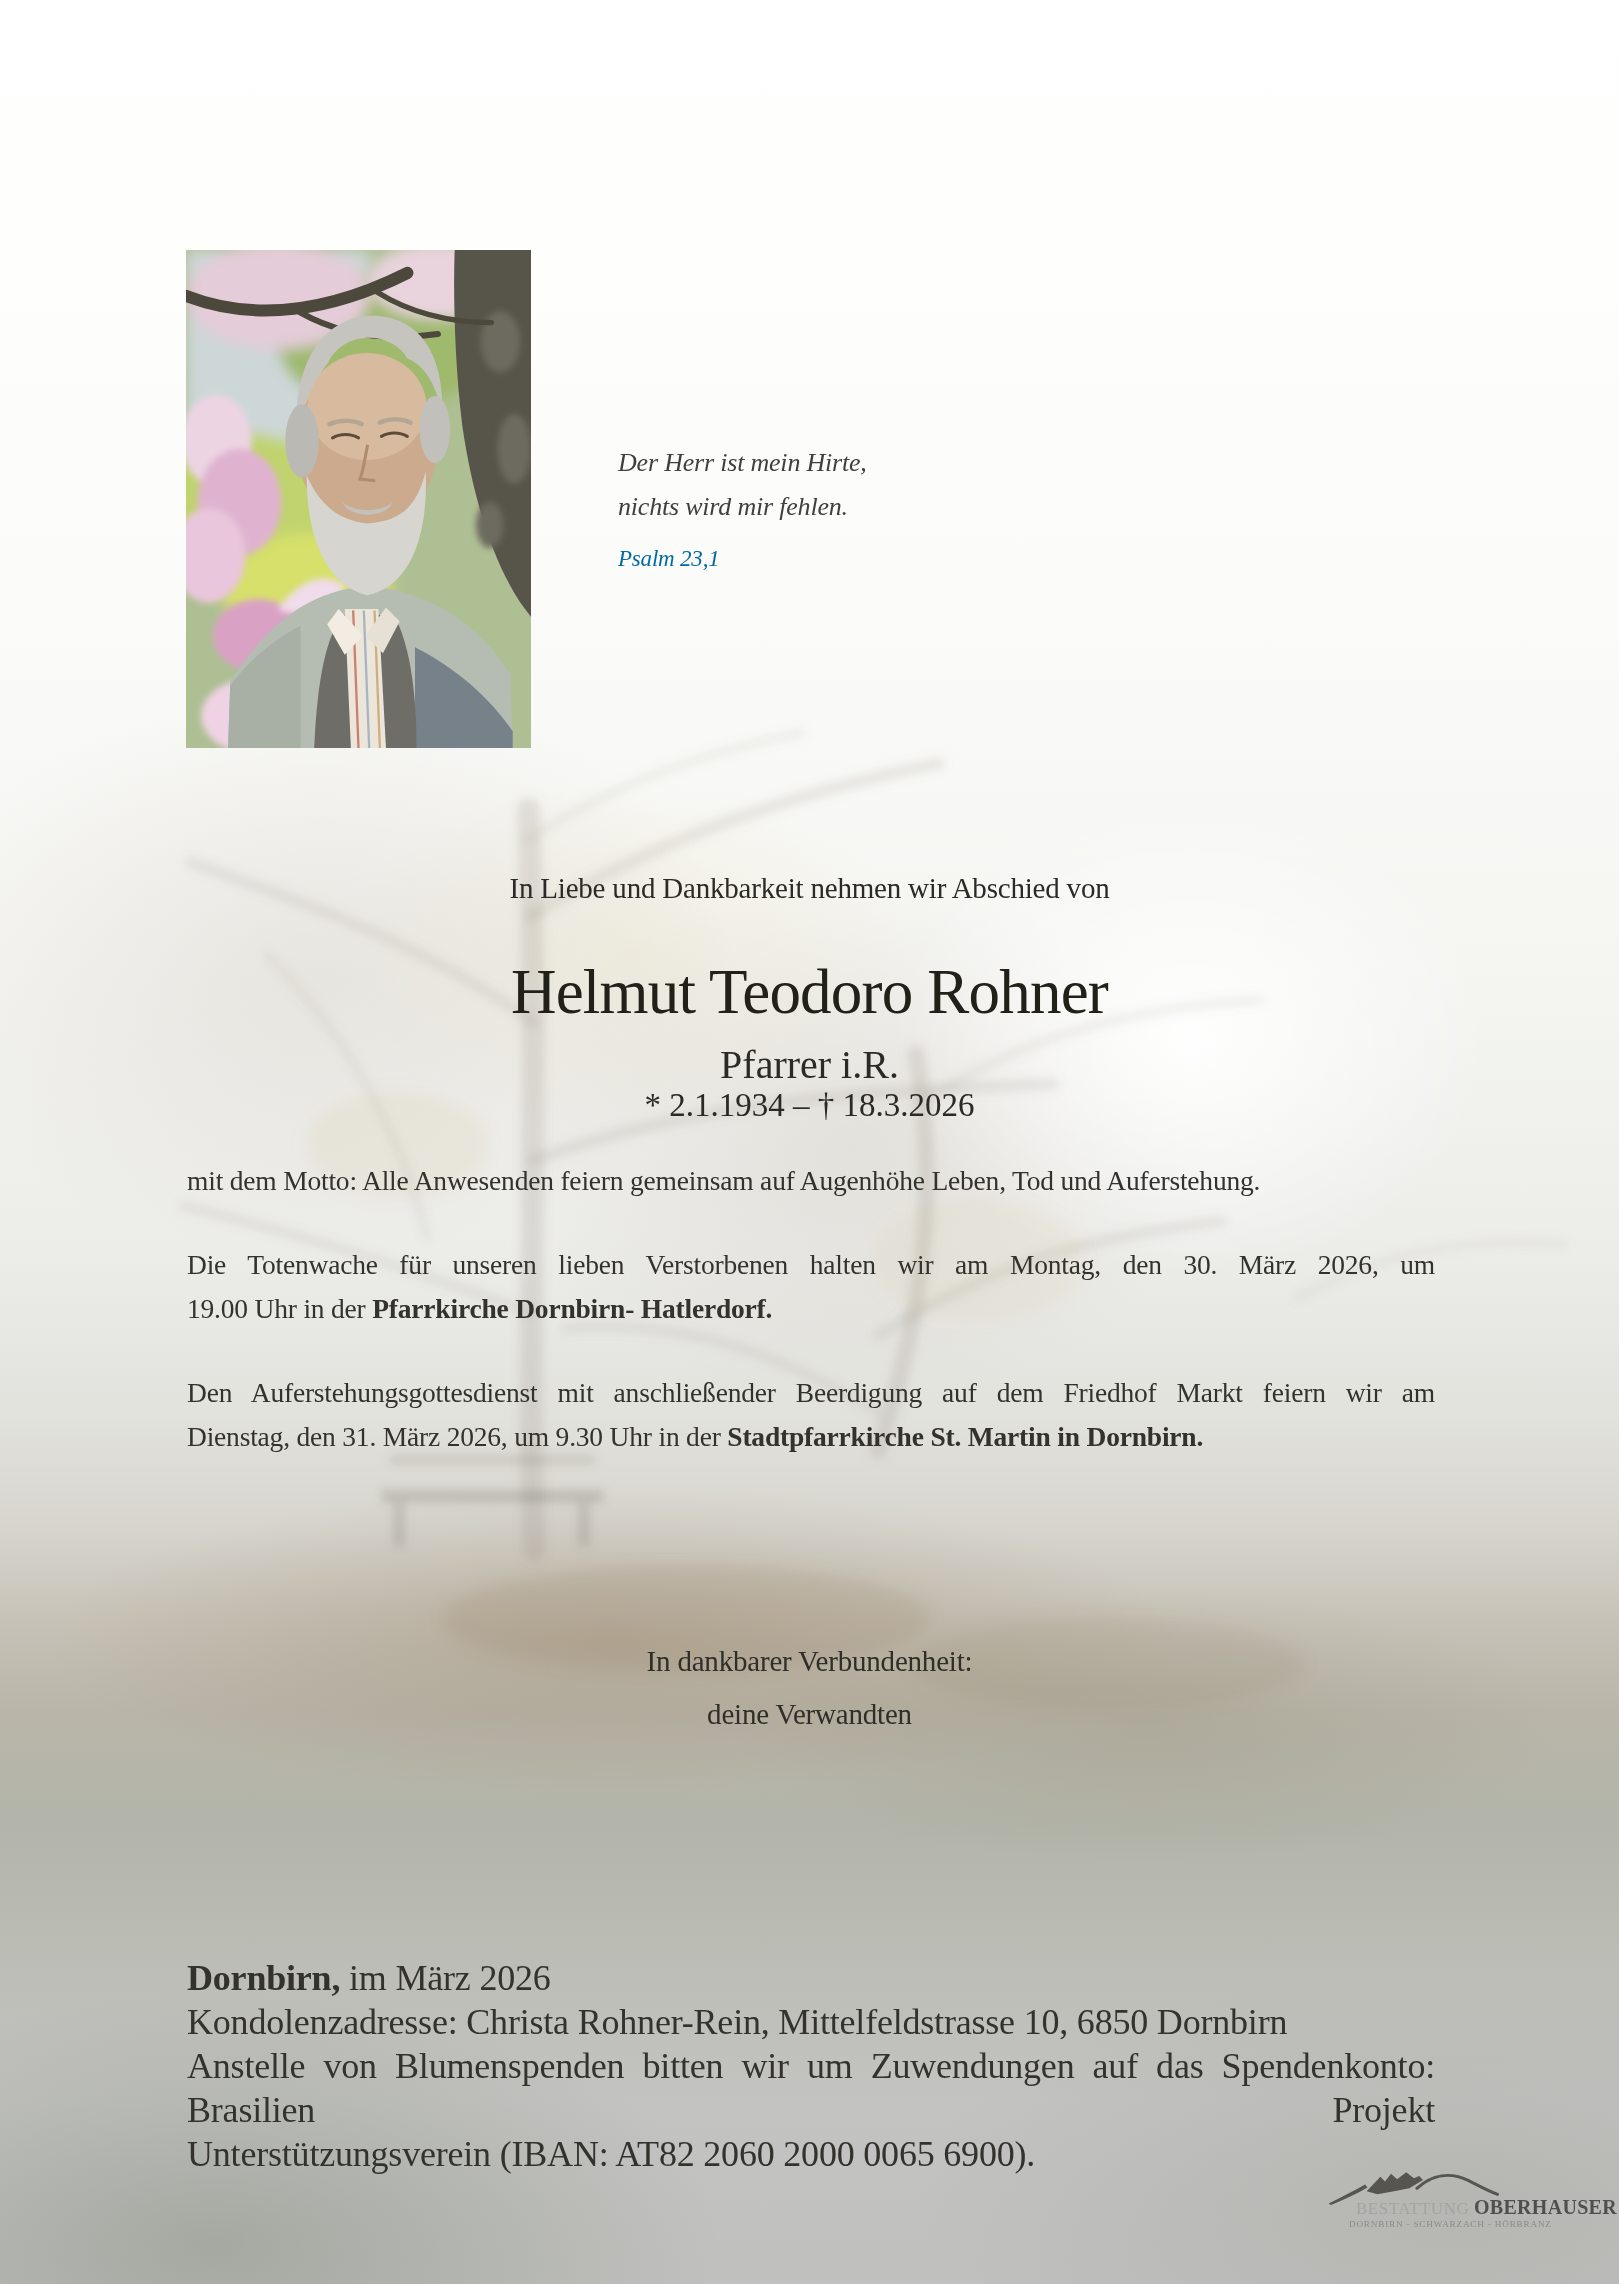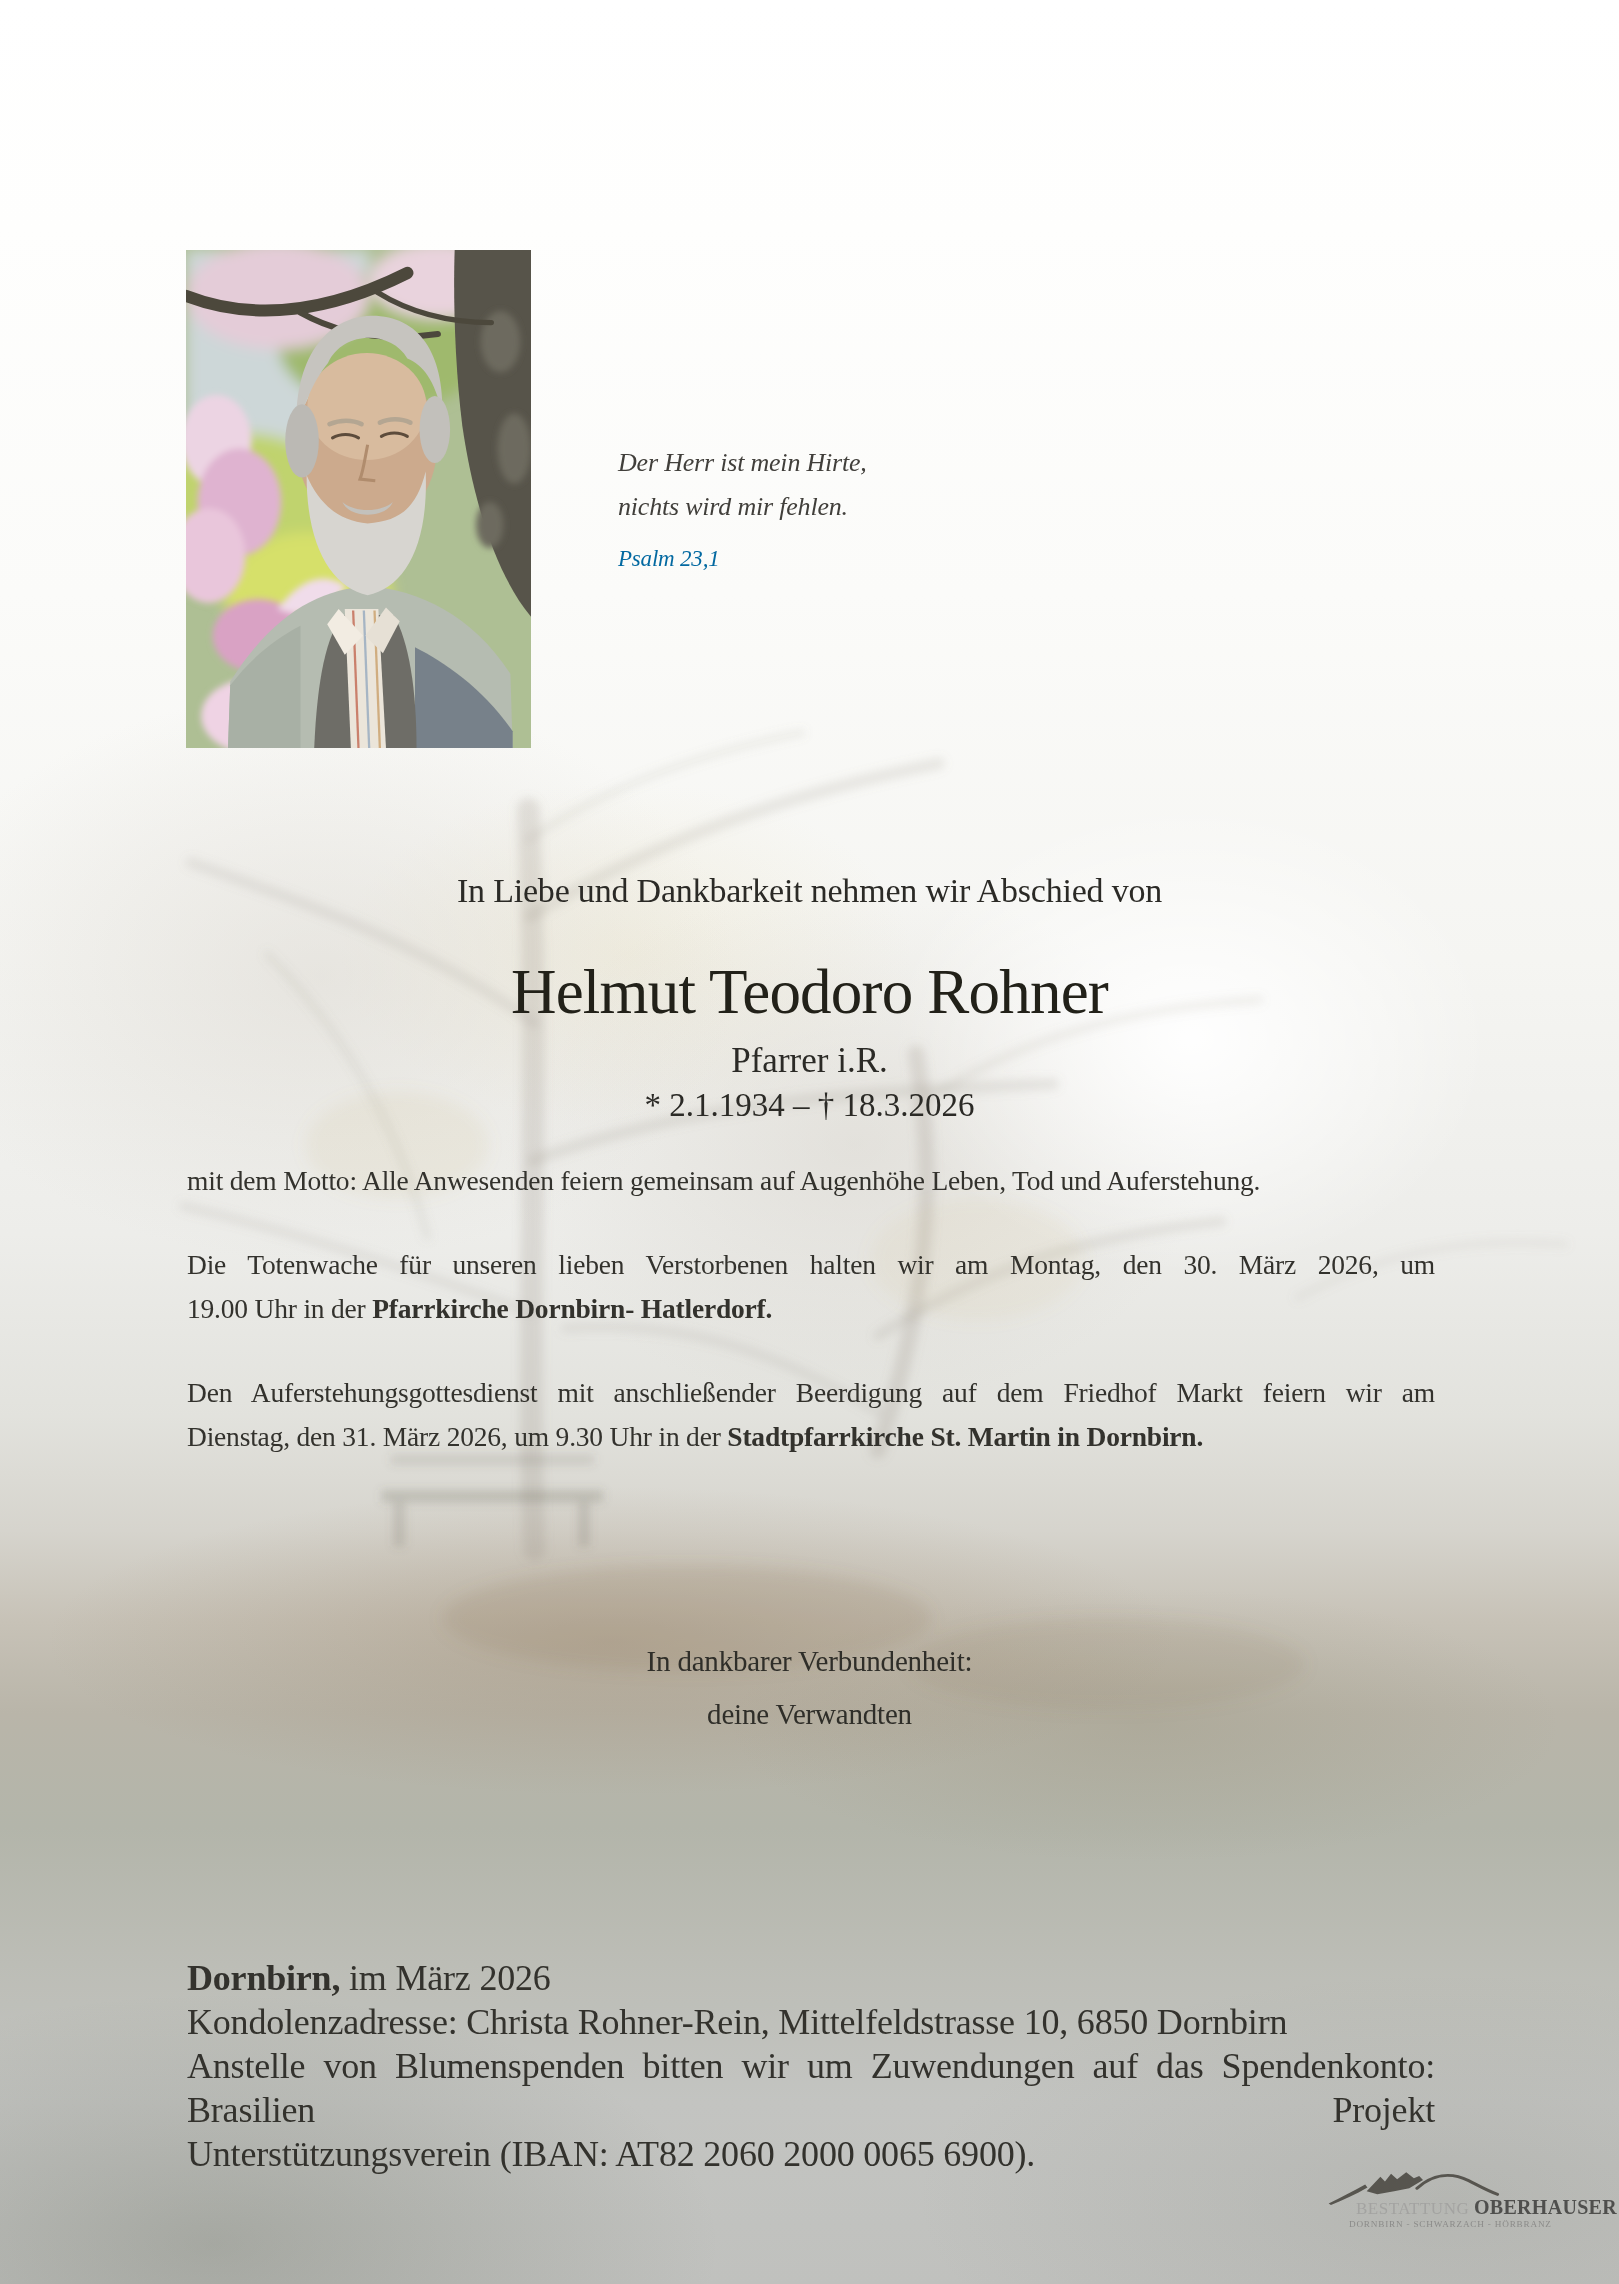--- a/index.html
+++ b/index.html
@@ -37,29 +37,29 @@
   
   .quote{
     position:absolute;left:618px;top:441px;z-index:3;
     font-style:italic;font-size:26px;line-height:44px;color:#413f3b;
     letter-spacing:-0.2px;
   }
   .quote-source{font-size:23px;margin-top:7.6px;color:#0369a1;}
   
   .intro{
     position:absolute;left:0;top:872px;width:1619px;z-index:3;
-    text-align:center;font-size:34px;letter-spacing:-0.2px;color:#2b2a26;
+    text-align:center;font-size:29px;letter-spacing:-0.2px;color:#2b2a26;
   }
   .name{
     position:absolute;left:0;top:956px;width:1619px;z-index:3;margin:0;
     text-align:center;font-size:63px;font-weight:400;letter-spacing:-0.8px;color:#222119;
   }
   .role{
     position:absolute;left:0;top:1041px;width:1619px;z-index:3;
-    text-align:center;font-size:35px;color:#2b2a26;
+    text-align:center;font-size:40px;color:#2b2a26;
   }
   .dates{
     position:absolute;left:0;top:1087px;width:1619px;z-index:3;
     text-align:center;font-size:33px;color:#2b2a26;
   }
   
   .body-block{
     position:absolute;left:187px;top:1159px;width:1248px;z-index:3;
     font-size:27.5px;line-height:44px;letter-spacing:-0.2px;color:#33322d;
   }

